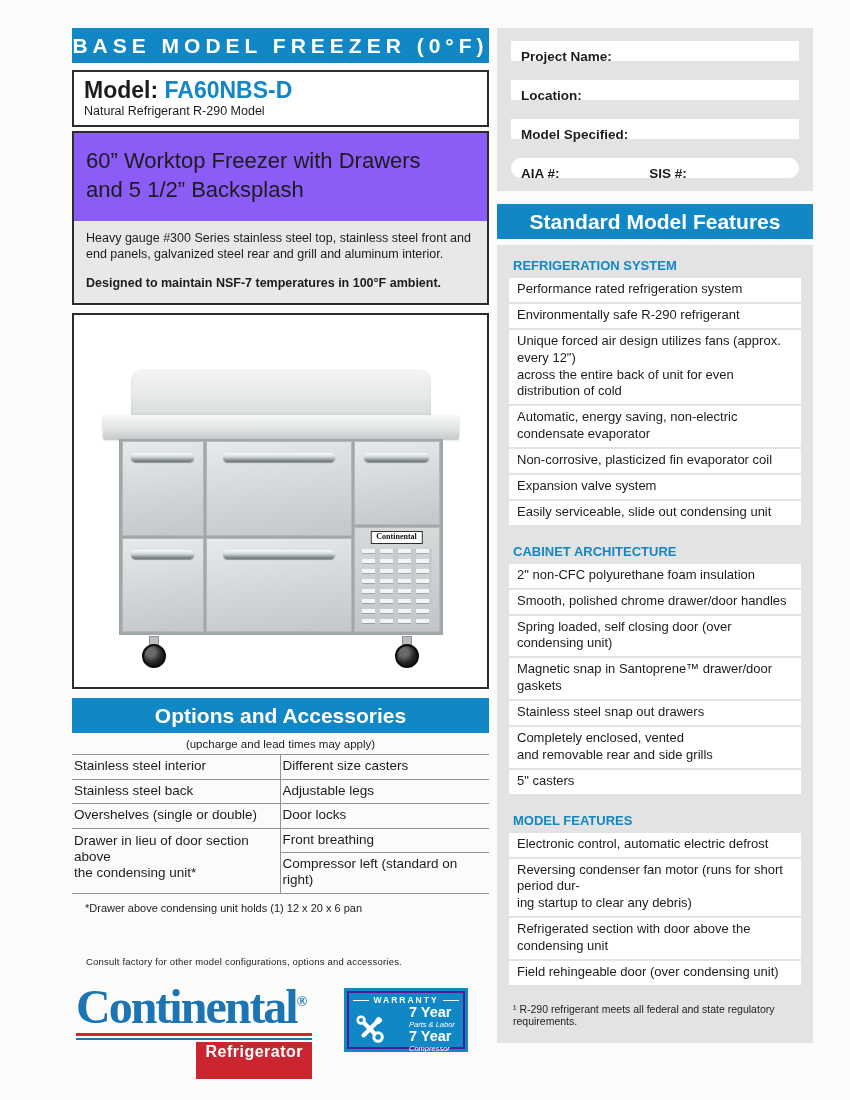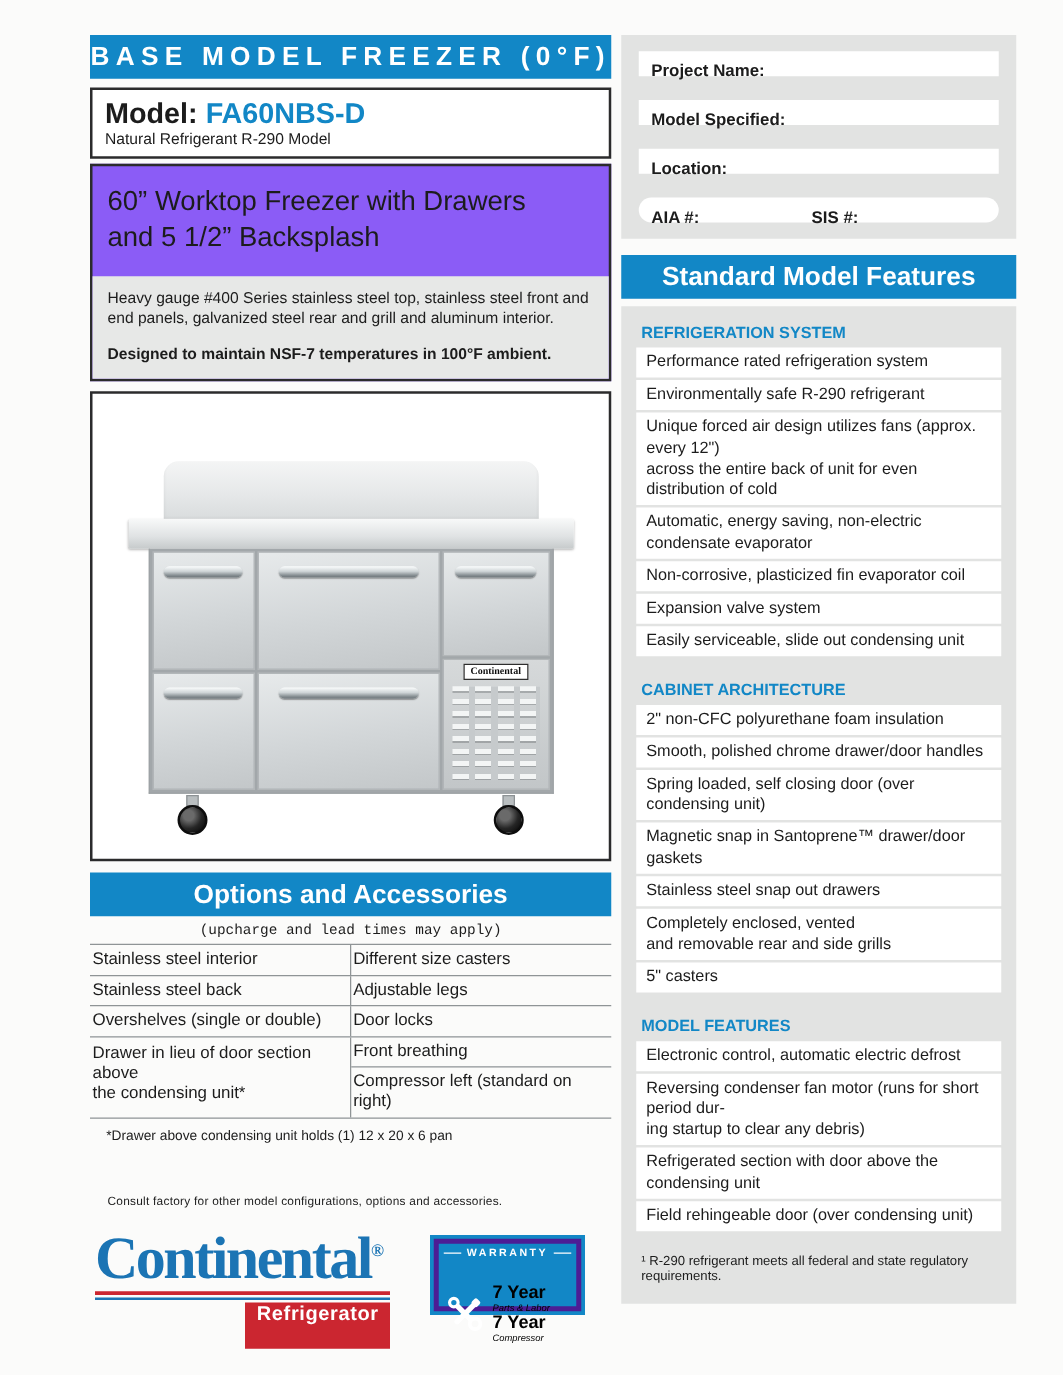--- a/index.html
+++ b/index.html
@@ -89,21 +89,21 @@
   .caster-right { right:6%; bottom:-34px; }
   .fork  { width:10px; height:9px; background:#b9bec0; margin:0 auto; border:1px solid #8d9295; }
   .wheel {
     width:24px; height:24px; border-radius:50%; margin:0 auto; margin-top:-1px;
     background:radial-gradient(circle at 35% 32%, #6a6a6a 0 22%, #262626 55%, #000 100%);
     border:2px solid #0d0d0d;
   }
 
   
   .options-bar { margin-top:9px; }
-  .opt-subtitle { text-align:center; font-size:11.5px; padding:5px 0 4px; border-bottom:1px solid #8f9496;font-family:Liberation Mono, monospace; }
+  .opt-subtitle { text-align:center; font-size:11.5px; padding:5px 0 4px; border-bottom:1px solid #8f9496; }
   .opt-row { display:flex; border-bottom:1px solid #8f9496; }
   .opt-cell { width:50%; padding:3px 6px 4px 2px; font-size:13.5px; line-height:1.22; }
   .opt-left { border-right:1px solid #8f9496; white-space:pre-line; }
   .opt-stack { width:50%; display:flex; flex-direction:column; }
   .opt-stack .opt-cell { width:100%; }
   .opt-stack .opt-cell:first-child { border-bottom:1px solid #8f9496; flex:1; display:flex; align-items:center; }
   .opt-composite .opt-left { display:flex; align-items:flex-start; padding-top:4px; }
   .opt-footnote { font-size:11px; padding:8px 0 0 13px; }
 
   .consult { position:absolute; top:928px; left:14px; font-size:9.5px; letter-spacing:.2px; }
@@ -118,26 +118,26 @@
   .logo-rule-red  { height:3px; background:#cb2630; margin-top:3px; }
   .logo-rule-blue { height:2px; background:#1b74b4; margin-top:2px; }
   .logo-sub-wrap { text-align:right; margin-top:2px; }
   .logo-sub {
     display:inline-block; background:#cb2630; color:#fff; font-weight:bold;
     font-size:16px; padding:1px 9px 18px; letter-spacing:.5px;
   }
 
   
   .warranty { position:absolute; top:960px; left:272px; width:124px; height:64px; background:#1287c6; padding:3px; }
-  .warranty-inner { border:4px solid #4c1d95; height:100%; padding:2px 4px 2px 4px; display:flex; flex-direction:column;gap:20px; }
+  .warranty-inner { border:2px solid #4c1d95; height:100%; padding:2px 4px 2px 4px; display:flex; flex-direction:column; }
   .w-title { display:flex; align-items:center; gap:4px; color:#fff; font-size:8.5px; font-weight:bold; letter-spacing:2px; }
   .w-title .rule { flex:1; height:1px; background:#fff; }
   .w-body { display:flex; align-items:center; flex:1; }
   .w-icon { width:34px; height:34px; flex:0 0 34px; }
-  .w-text { color:#000000; margin-left:5px; }
+  .w-text { color:#ffffff; margin-left:22px; }
   .w-year { font-size:14.5px; font-weight:bold; line-height:1.02; }
   .w-label { font-size:7.5px; font-style:italic; line-height:1.25; }
 
   
   .form-panel { background:#e2e3e2; padding:13px 14px; }
   .field {
     background:#fff; height:20px; line-height:31px; padding-left:10px;
     font-weight:bold; font-size:13.5px; margin-bottom:19px; position:relative;
   }
   .field:last-child { margin-bottom:0;border-radius:11px; }
@@ -167,21 +167,21 @@
       <div class="model-line"><span>Model: </span><span class="model-number">FA60NBS-D</span></div>
       <div class="model-sub">Natural Refrigerant R-290 Model</div>
     </div>
 
     <div class="desc-box">
       <div class="prod-title">
         <div>60” Worktop Freezer with Drawers</div>
         <div>and 5 1/2” Backsplash</div>
       </div>
       <div class="desc-gray">
-        <div>Heavy gauge #400 Series stainless steel top, stainless steel front and end panels, galvanized steel rear and grill and aluminum interior.</div>
+        <div>Heavy gauge #300 Series stainless steel top, stainless steel front and end panels, galvanized steel rear and grill and aluminum interior.</div>
         <div class="desc-bold">Designed to maintain NSF-7 temperatures in 100°F ambient.</div>
       </div>
     </div>
 
     <div class="image-box">
       <div class="freezer">
         <div class="backsplash"></div>
         <div class="worktop"></div>
         <div class="unit-body">
           <div class="sec sec-left">
@@ -282,22 +282,22 @@
           </div>
         </div>
       </div>
     </div>
   </div>
 
   <div class="col-right">
 
     <div class="form-panel">
       <div class="field"><span>Project Name:</span></div>
+      <div class="field"><span>Location:</span></div>
       <div class="field"><span>Model Specified:</span></div>
-      <div class="field"><span>Location:</span></div>
       <div class="field">
         <span>AIA #:</span>
         <span class="field-half2">SIS #:</span>
       </div>
     </div>
 
     <div class="blue-bar features-bar">Standard Model Features</div>
 
     <div class="features-panel">
 

